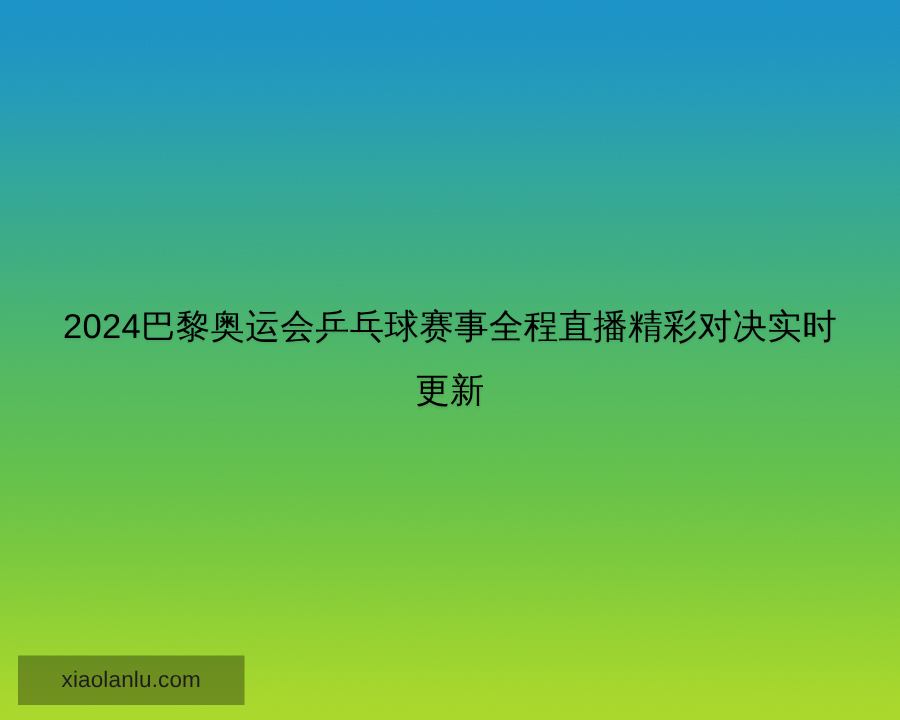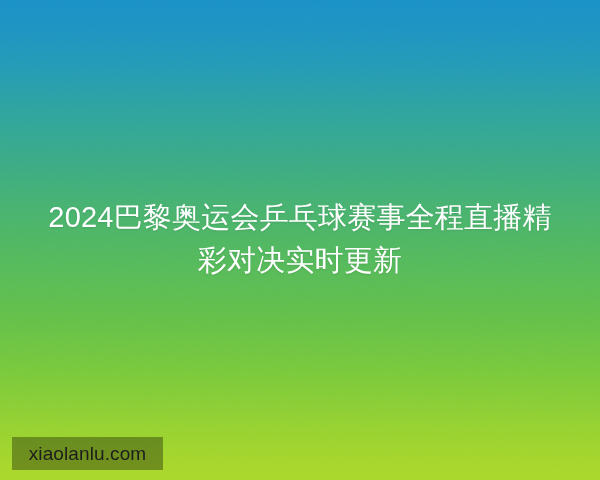--- a/index.html
+++ b/index.html
@@ -53,22 +53,22 @@
 
   
   #headline {
     position: absolute;
     left: 0;
     right: 0;
     top: 196px;
     padding: 0 36px;
     box-sizing: border-box;
     text-align: center;
-    color: #ffffff;
-    font-size: 29px;
+    color: #000000;
+    font-size: 23px;
     line-height: 43px;
     font-weight: 400;
     letter-spacing: 0.2px;
     white-space: pre-wrap;
     text-shadow: 0 1px 2px rgba(0,0,0,0.10);
   }
 
   
   #watermark {
     position: absolute;
@@ -78,21 +78,21 @@
     height: 33px;
     background: rgba(0, 0, 0, 0.33);
     display: flex;
     align-items: center;
     justify-content: center;
     box-sizing: border-box;
   }
 
   #watermark-label {
     color: #1d1d1d;
-    font-size: 19px;
+    font-size: 15px;
     line-height: 1;
     font-weight: 400;
     letter-spacing: 0.1px;
   }
 </style>
 </head>
 <body>
 
 <div id="cover-card">
 

